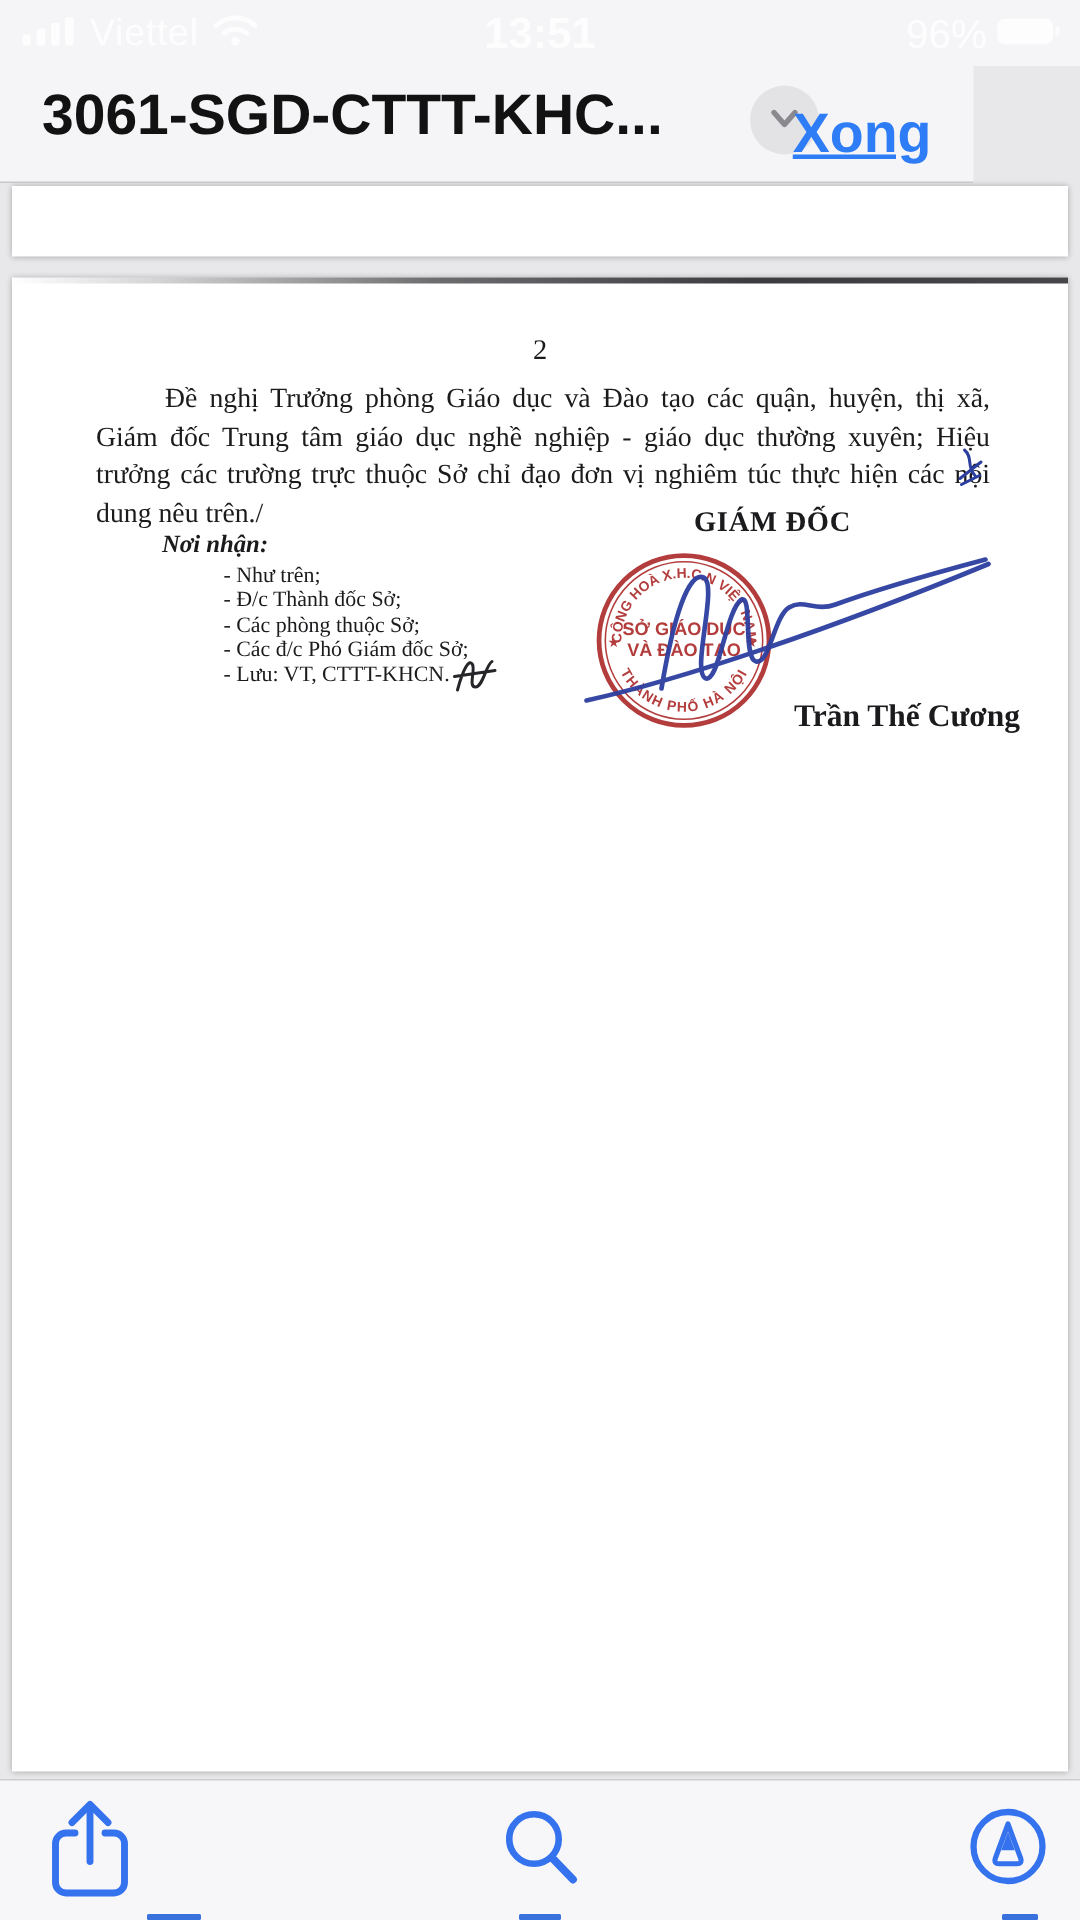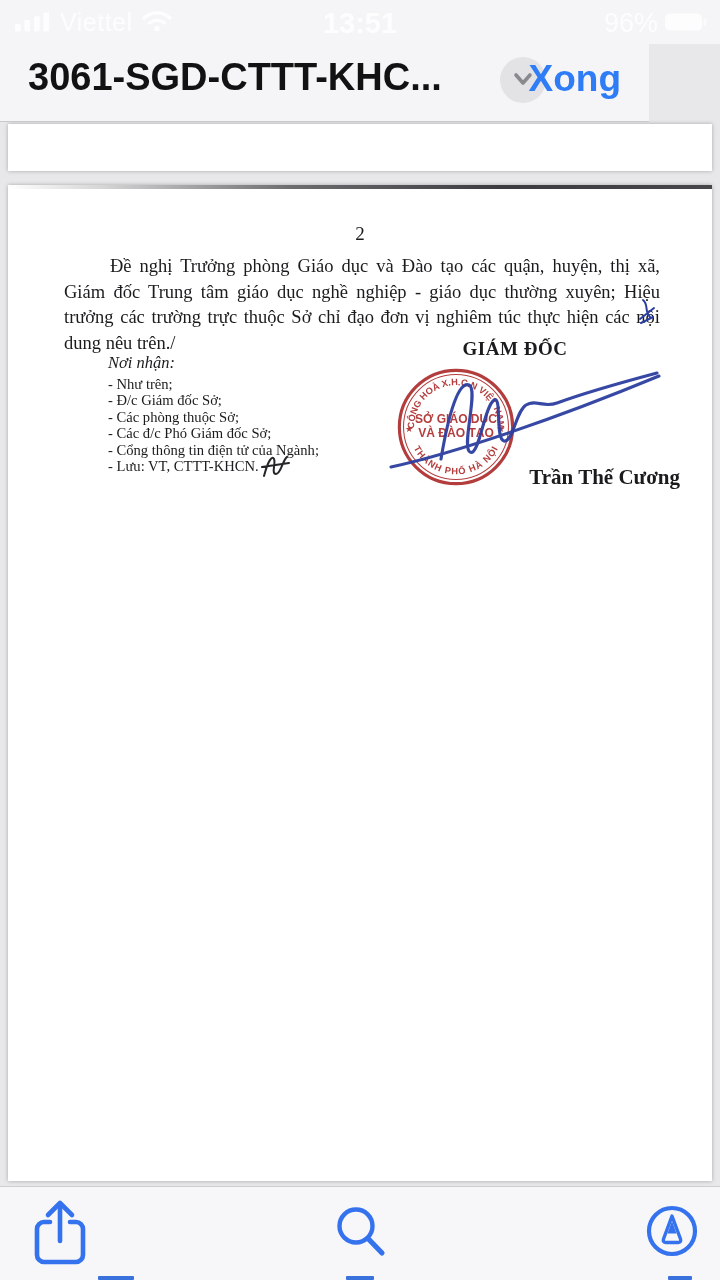--- a/index.html
+++ b/index.html
@@ -30,23 +30,23 @@
     position:absolute; left:28px; top:12px; max-width:470px;
     font-size:38px; font-weight:700; color:#121212;
     white-space:nowrap; overflow:hidden;
   }
   .nav-chevron-btn {
     position:absolute; left:500px; top:13px; width:46px; height:46px;
     border-radius:23px; background:#e3e3e6; border:none; cursor:pointer;
     display:flex; align-items:center; justify-content:center;
   }
   .nav-done {
-    position:absolute; right:28px; top:14px; background:none; border:none;
+    position:absolute; right:28px; top:24px; background:none; border:none;
     font-family:"Liberation Sans", sans-serif;
-    font-size:37px; font-weight:600; color:#2e7cf6; cursor:pointer;
+    font-size:37px; font-weight:600; color:#2e7cf6; cursor:pointer;text-decoration:underline;
   }
   
   .content { position:absolute; top:123px; left:0; width:720px; height:1063px; background:#e8e8ea; }
   .page { position:absolute; left:8px; width:704px; background:#ffffff;
     box-shadow:0 0 4px rgba(0,0,0,.28); }
   .page-1 { top:1px; height:47px; }
   .page-2 { top:62px; height:996px; }
   .scan-edge {
     position:absolute; top:0; left:0; width:100%; height:4px;
     background:linear-gradient(90deg, rgba(90,90,92,0) 0%, rgba(80,80,84,.25) 14%,
@@ -55,22 +55,22 @@
   .doc-serif { font-family:"Liberation Serif","DejaVu Serif",serif; color:#1b1b1d; }
   .page-number { position:absolute; top:38px; left:0; width:100%; text-align:center;
     font-size:19px; }
   .doc-paragraph {
     position:absolute; top:69px; left:56px; width:596px;
     font-size:18.5px; line-height:25.5px; text-align:justify;
   }
   .doc-paragraph .indent { display:inline-block; width:46px; }
   .para-initial { position:absolute; top:112px; left:630px; }
   .recipients { position:absolute; top:168px; left:100px; width:300px; }
-  .recipients-heading { font-size:16.5px; font-weight:400; font-style:italic; margin-bottom:3px; }
-  .recipient-item { font-size:14.6px; line-height:16.4px; position:relative; }
+  .recipients-heading { font-size:16.5px; font-weight:700; font-style:italic; margin-bottom:3px; }
+  .recipient-item { font-size:14.6px; line-height:16.4px; position:relative;margin-left:41px; }
   .luu-mark { position:absolute; left:150px; top:-6px; }
   
   .sig-title { position:absolute; top:153px; left:377px; width:260px; text-align:center;
     font-size:19px; font-weight:700; letter-spacing:.5px; }
   .stamp-svg { position:absolute; top:177px; left:383px; opacity:.93; }
   .signature-svg { position:absolute; top:176px; left:377px; }
   .sig-name { position:absolute; top:280px; left:412px; width:260px; text-align:right;
     font-size:21px; font-weight:700; }
   
   .toolbar {
@@ -147,24 +147,23 @@
 
       <span class="para-initial">
         <svg width="18" height="28" viewBox="0 0 18 28">
           <path d="M5,3 C11,8 6,14 12,20 M2,22 L16,11 M3,26 L15,20" fill="none" stroke="#2c3fa0" stroke-width="2" stroke-linecap="round"></path>
         </svg>
       </span>
 
       <div class="recipients doc-serif">
         <div class="recipients-heading">Nơi nhận:</div>
         <div class="recipient-item">- Như trên;</div>
-        <div class="recipient-item">- Đ/c Giám đốc Sở;</div>
+        <div class="recipient-item">- Đ/c Thành đốc Sở;</div>
         <div class="recipient-item">- Các phòng thuộc Sở;</div>
         <div class="recipient-item">- Các đ/c Phó Giám đốc Sở;</div>
-        <div class="recipient-item">- Cổng thông tin điện tử của Ngành;</div>
         <div class="recipient-item">
           <span>- Lưu: VT, CTTT-KHCN.</span>
           <span class="luu-mark">
             <svg width="34" height="28" viewBox="0 0 34 28">
               <path d="M6,24 C10,9 14,3 16,7 C18,11 13,22 18,22 C23,22 25,7 29,5 M4,15 L31,11" fill="none" stroke="#26262a" stroke-width="2" stroke-linecap="round"></path>
             </svg>
           </span>
         </div>
       </div>
 

